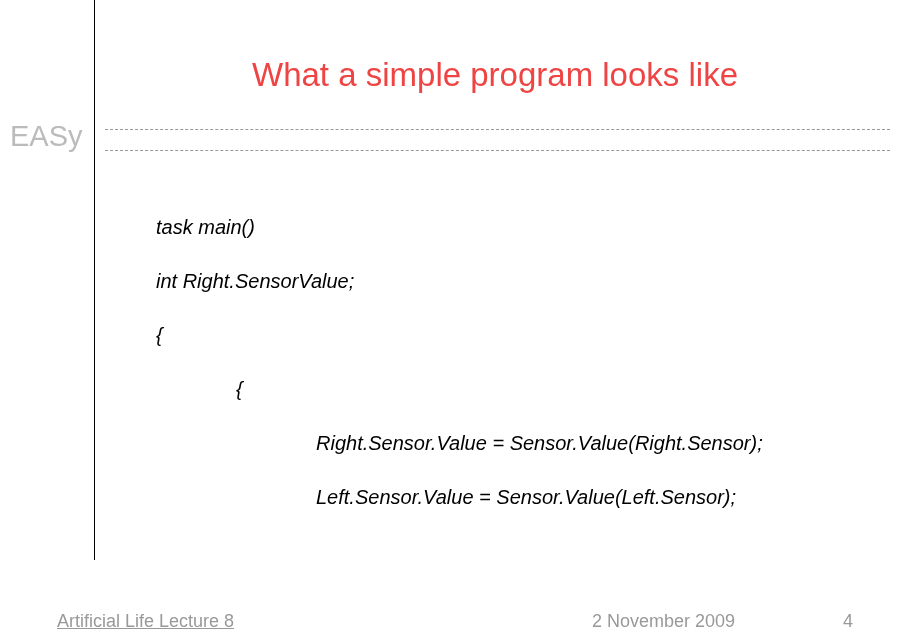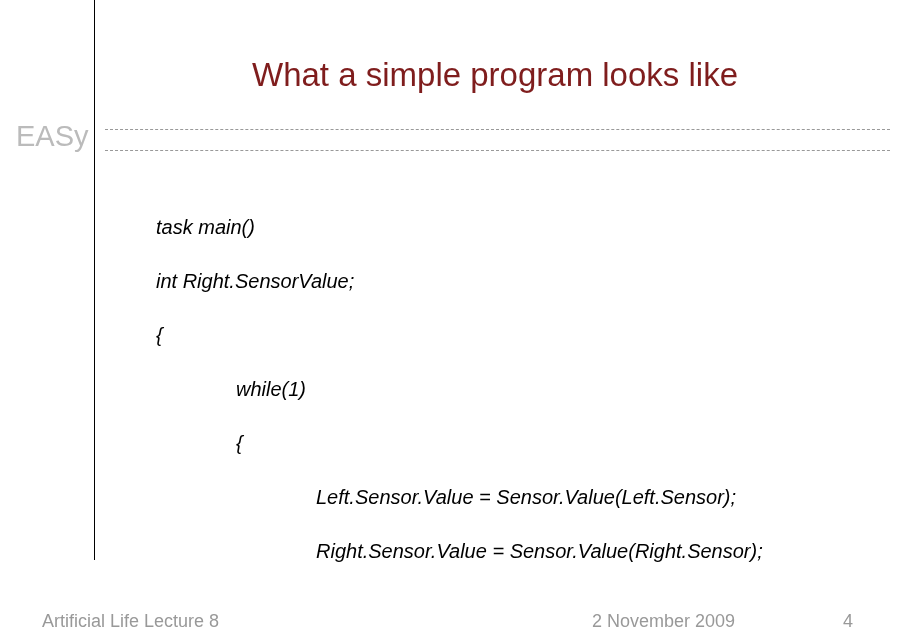--- a/index.html
+++ b/index.html
@@ -21,32 +21,31 @@
     top: 0;
     width: 1px;
     height: 560px;
     background: #000;
   }
   .title {
     position: absolute;
     top: 56px;
     left: 252px;
     font-size: 33px;
-    color: #7f1d1d;
+    color: #ef4444;
     font-weight: normal;
     white-space: nowrap;
   }
   .easy-label {
     position: absolute;
     top: 120px;
     left: 10px;
     font-size: 29px;
     color: #bbbbbb;
     font-weight: normal;
-    margin-left: 6px;
   }
   .hline1 {
     position: absolute;
     top: 129px;
     left: 105px;
     right: 10px;
     height: 1px;
     border-top: 1px dashed #999999;
   }
   .hline2 {
@@ -73,21 +72,22 @@
   .footer {
     position: absolute;
     bottom: 22px;
     left: 0;
     width: 100%;
     font-size: 18px;
     color: #999999;
   }
   .footer-left {
     position: absolute;
-    left: 42px;
+    left: 57px;
+    text-decoration: underline;
   }
   .footer-center {
     position: absolute;
     left: 592px;
   }
   .footer-right {
     position: absolute;
     left: 843px;
   }
 </style>
@@ -100,24 +100,23 @@
 
 <div class="easy-label">EASy</div>
 
 <div class="hline1"></div>
 <div class="hline2"></div>
 
 <div class="code">
 <div>task main()</div>
 <div>int Right.SensorValue;</div>
 <div>{</div>
-<div class="tab1">while(1)</div>
 <div class="tab1">{</div>
+<div class="tab2">Right.Sensor.Value = Sensor.Value(Right.Sensor);</div>
 <div class="tab2">Left.Sensor.Value = Sensor.Value(Left.Sensor);</div>
-<div class="tab2">Right.Sensor.Value = Sensor.Value(Right.Sensor);</div>
 
 
 
 
 </div>
 
 <div class="footer">
   <span class="footer-left">Artificial Life Lecture 8</span>
   <span class="footer-center">2 November 2009</span>
   <span class="footer-right">4</span>

